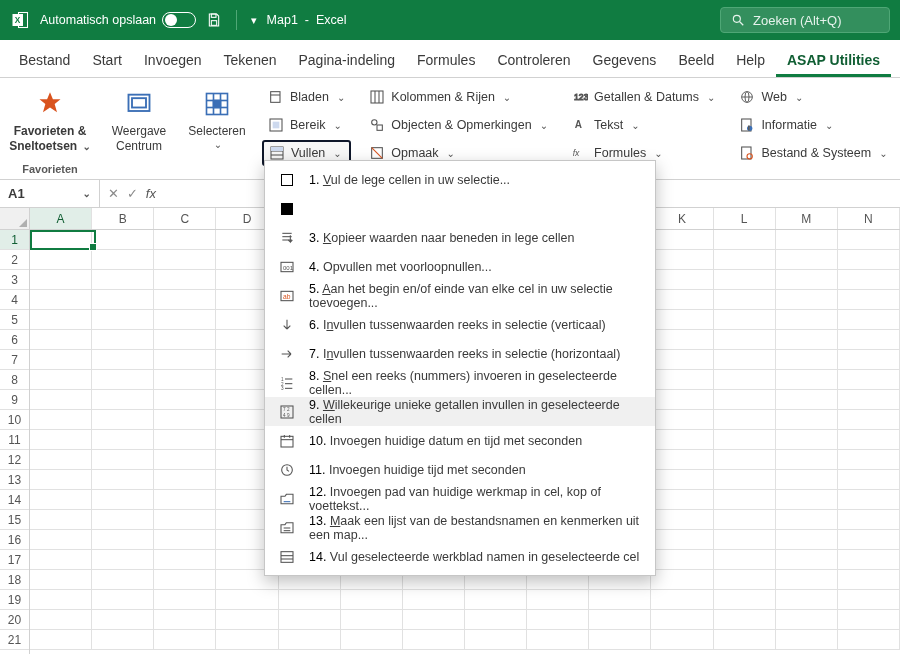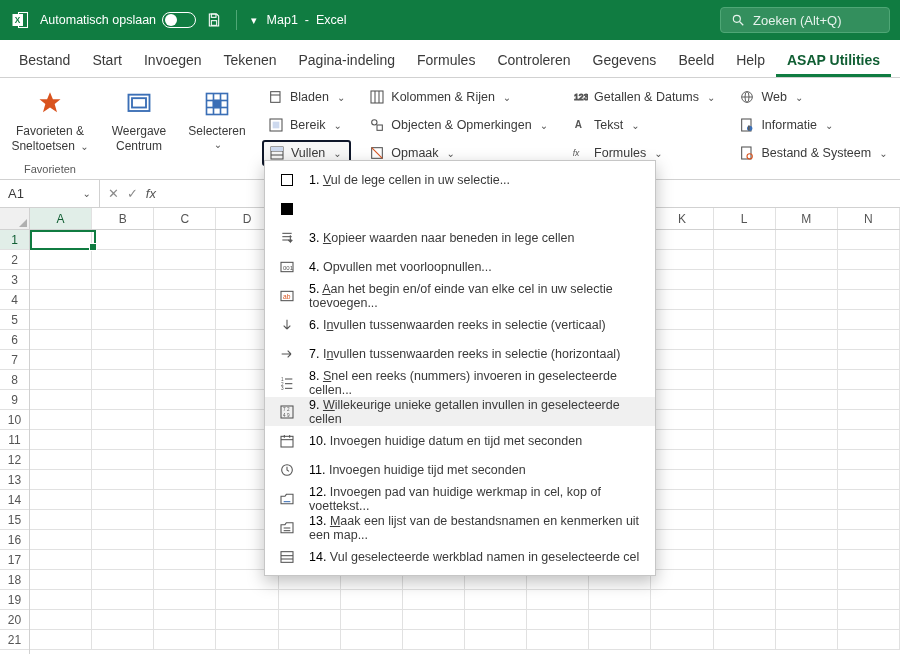--- a/index.html
+++ b/index.html
@@ -36,21 +36,21 @@
   .big-btn { display:flex; flex-direction:column; align-items:center; justify-content:flex-start; width:88px; padding:4px 2px; font-size:12px; line-height:1.25; text-align:center; }
   .big-btn .bi-icon { width:32px; height:32px; margin:2px 0 4px; display:flex; align-items:center; justify-content:center; color:#c44423;}
   .group-label { font-size:11px; color:var(--text-grey); margin-top:auto; padding-bottom:2px; text-align:center; width:100%; }
   .col-stack { display:flex; flex-direction:column; gap:2px; padding-top:2px; }
   .small-btn { display:flex; align-items:center; gap:6px; padding:2px 6px; font-size:12.5px; height:26px; border-radius:3px; white-space:nowrap;}
   .small-btn.pressed { border:2px solid #0f172a; background:#f7f7f7; padding:1px 5px;}
   .small-btn .si-icon { width:16px; height:16px; display:flex; align-items:center; justify-content:center; color:#555;}
   .chev { font-size:10px; color:#555; margin-left:2px;}
   
   .formula-bar { display:flex; align-items:center; height:28px; border-bottom:1px solid var(--border); }
-  .name-box { width:100px; border-right:1px solid var(--border); padding:0 8px; display:flex; align-items:center; justify-content:space-between; height:100%; }
+  .name-box { width:100px; border-right:1px solid var(--border); padding:0 8px; display:flex; align-items:center; justify-content:space-between; height:100%;font-weight:bold; }
   .fx-controls { display:flex; align-items:center; gap:8px; padding:0 8px; color:#8a8a8a;}
   .fx-controls .fx { font-style:italic; color:#555;}
   
   .grid { position:relative; display:flex; height:446px; }
   .rowhdr { width:30px; border-right:1px solid var(--border); }
   .corner { height:22px; border-bottom:1px solid var(--border); background:#f0f0f0; position:relative;}
   .corner::after { content:""; position:absolute; right:2px; bottom:2px; width:0; height:0; border-right:8px solid #b0b0b0; border-top:8px solid transparent;}
   .rowcell { height:20px; border-bottom:1px solid var(--border-light); font-size:12px; display:flex; align-items:center; justify-content:center; background:#fff; color:#555;}
   .cols { flex:1; overflow:hidden; }
   .colhdr-row { display:flex; height:22px; border-bottom:1px solid var(--border);}
@@ -122,21 +122,21 @@
     <div class="tab">Pagina-indeling</div>
     <div class="tab">Formules</div>
     <div class="tab">Controleren</div>
     <div class="tab">Gegevens</div>
     <div class="tab">Beeld</div>
     <div class="tab">Help</div>
     <div class="tab active">ASAP Utilities</div>
   </div>
 
 <div class="ribbon">
-  <div class="ribbon-group" style="width:100px;">
+  <div class="ribbon-group" style="width:100px;font-weight:bold;">
     <div class="big-btn">
       <span class="bi-icon">
         <svg width="30" height="28" viewBox="0 0 24 24" fill="#d9531e">
             <path d="M12 2l2.5 6H21l-5 4 2 7-6-4-6 4 2-7-5-4h6.5z"></path>
           </svg>
       </span>
       <span>Favorieten &amp;</span>
       <span><span>Sneltoetsen</span> <span class="chev">⌄</span></span>
     </div>
     <div class="group-label">Favorieten</div>

